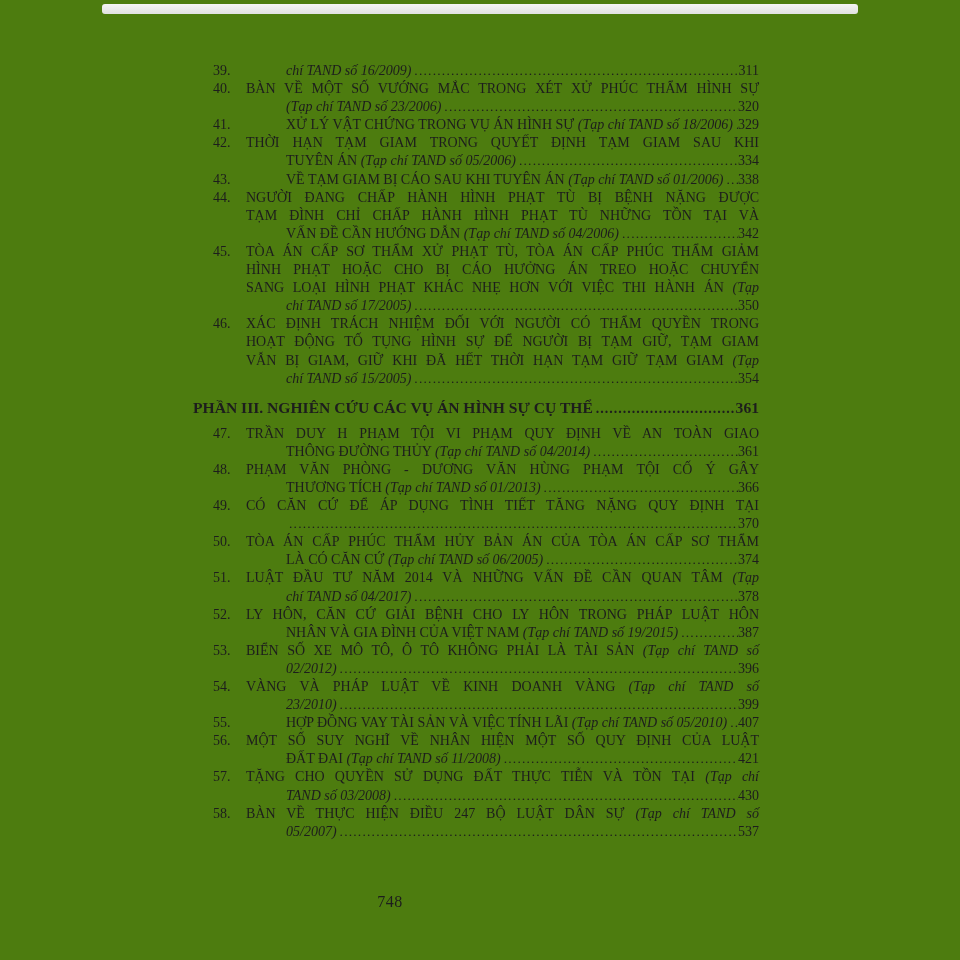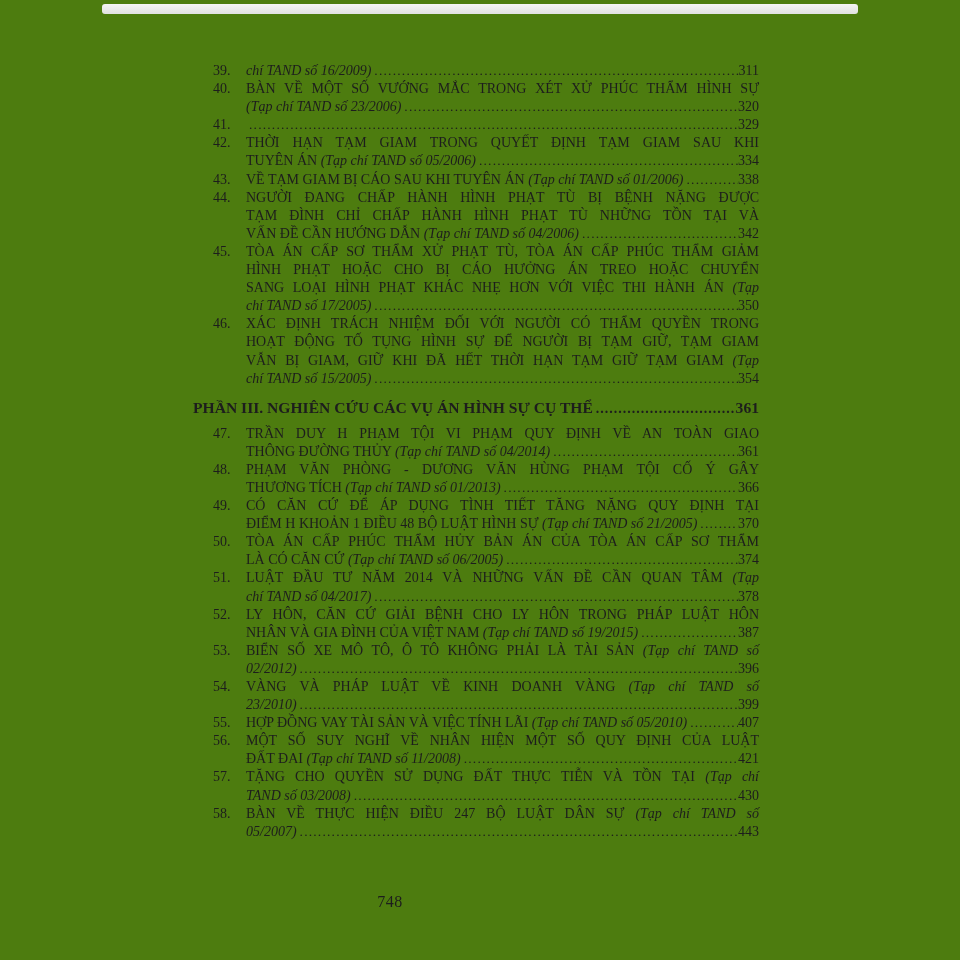--- a/index.html
+++ b/index.html
@@ -46,20 +46,21 @@
     top: 0;
   }
   .line.mid {
     text-align: justify;
     text-align-last: justify;
     text-justify: inter-word;
   }
   .line.last {
     display: flex;
     align-items: flex-end;
+    margin-left: 40px;
   }
   .ltext { white-space: nowrap; }
   .i { font-style: italic; }
   .dots {
     flex: 1 1 auto;
     min-width: 0;
     overflow: hidden;
     white-space: nowrap;
     letter-spacing: 1.2px;
     padding: 0 2px 0 3px;
@@ -105,20 +106,21 @@
         <div class="line mid"><span>BÀN VỀ MỘT SỐ VƯỚNG MẮC TRONG XÉT XỬ PHÚC THẨM HÌNH SỰ</span></div>
         <div class="line last">
           <span class="ltext"><span class="i">(Tạp chí TAND số 23/2006)</span></span>
           <span class="dots">................................................................................................................................................................................................................................................</span>
           <span class="pg">320</span>
         </div>
       </div>
       <div class="entry">
         <span class="num">41.</span>
         <div class="line last">
+          <span class="ltext"><span>XỬ LÝ VẬT CHỨNG TRONG VỤ ÁN HÌNH SỰ </span><span class="i">(Tạp chí TAND số 18/2006) </span></span>
           <span class="dots">................................................................................................................................................................................................................................................</span>
           <span class="pg">329</span>
         </div>
       </div>
       <div class="entry">
         <span class="num">42.</span>
         <div class="line mid"><span>THỜI HẠN TẠM GIAM TRONG QUYẾT ĐỊNH TẠM GIAM SAU KHI</span></div>
         <div class="line last">
           <span class="ltext"><span>TUYÊN ÁN </span><span class="i">(Tạp chí TAND số 05/2006) </span></span>
           <span class="dots">................................................................................................................................................................................................................................................</span>
@@ -185,21 +187,20 @@
         <div class="line last">
           <span class="ltext"><span>THƯƠNG TÍCH </span><span class="i">(Tạp chí TAND số 01/2013) </span></span>
           <span class="dots">................................................................................................................................................................................................................................................</span>
           <span class="pg">366</span>
         </div>
       </div>
       <div class="entry">
         <span class="num">49.</span>
         <div class="line mid"><span>CÓ CĂN CỨ ĐỂ ÁP DỤNG TÌNH TIẾT TĂNG NẶNG QUY ĐỊNH TẠI</span></div>
         <div class="line last">
-          <span class="ltext"><span>ĐIỂM H KHOẢN 1 ĐIỀU 48 BỘ LUẬT HÌNH SỰ </span><span class="i">(Tạp chí TAND số 21/2005) </span></span>
           <span class="dots">................................................................................................................................................................................................................................................</span>
           <span class="pg">370</span>
         </div>
       </div>
       <div class="entry">
         <span class="num">50.</span>
         <div class="line mid"><span>TÒA ÁN CẤP PHÚC THẨM HỦY BẢN ÁN CỦA TÒA ÁN CẤP SƠ THẨM</span></div>
         <div class="line last">
           <span class="ltext"><span>LÀ CÓ CĂN CỨ </span><span class="i">(Tạp chí TAND số 06/2005) </span></span>
           <span class="dots">................................................................................................................................................................................................................................................</span>
@@ -267,18 +268,18 @@
           <span class="dots">................................................................................................................................................................................................................................................</span>
           <span class="pg">430</span>
         </div>
       </div>
       <div class="entry">
         <span class="num">58.</span>
         <div class="line mid"><span>BÀN VỀ THỰC HIỆN ĐIỀU 247 BỘ LUẬT DÂN SỰ </span><span class="i">(Tạp chí TAND số</span></div>
         <div class="line last">
           <span class="ltext"><span class="i">05/2007)</span></span>
           <span class="dots">................................................................................................................................................................................................................................................</span>
-          <span class="pg">443</span>
+          <span class="pg">537</span>
         </div>
       </div>
     </div>
   <div class="footer">748</div>
 </div>
 
 </body></html>

